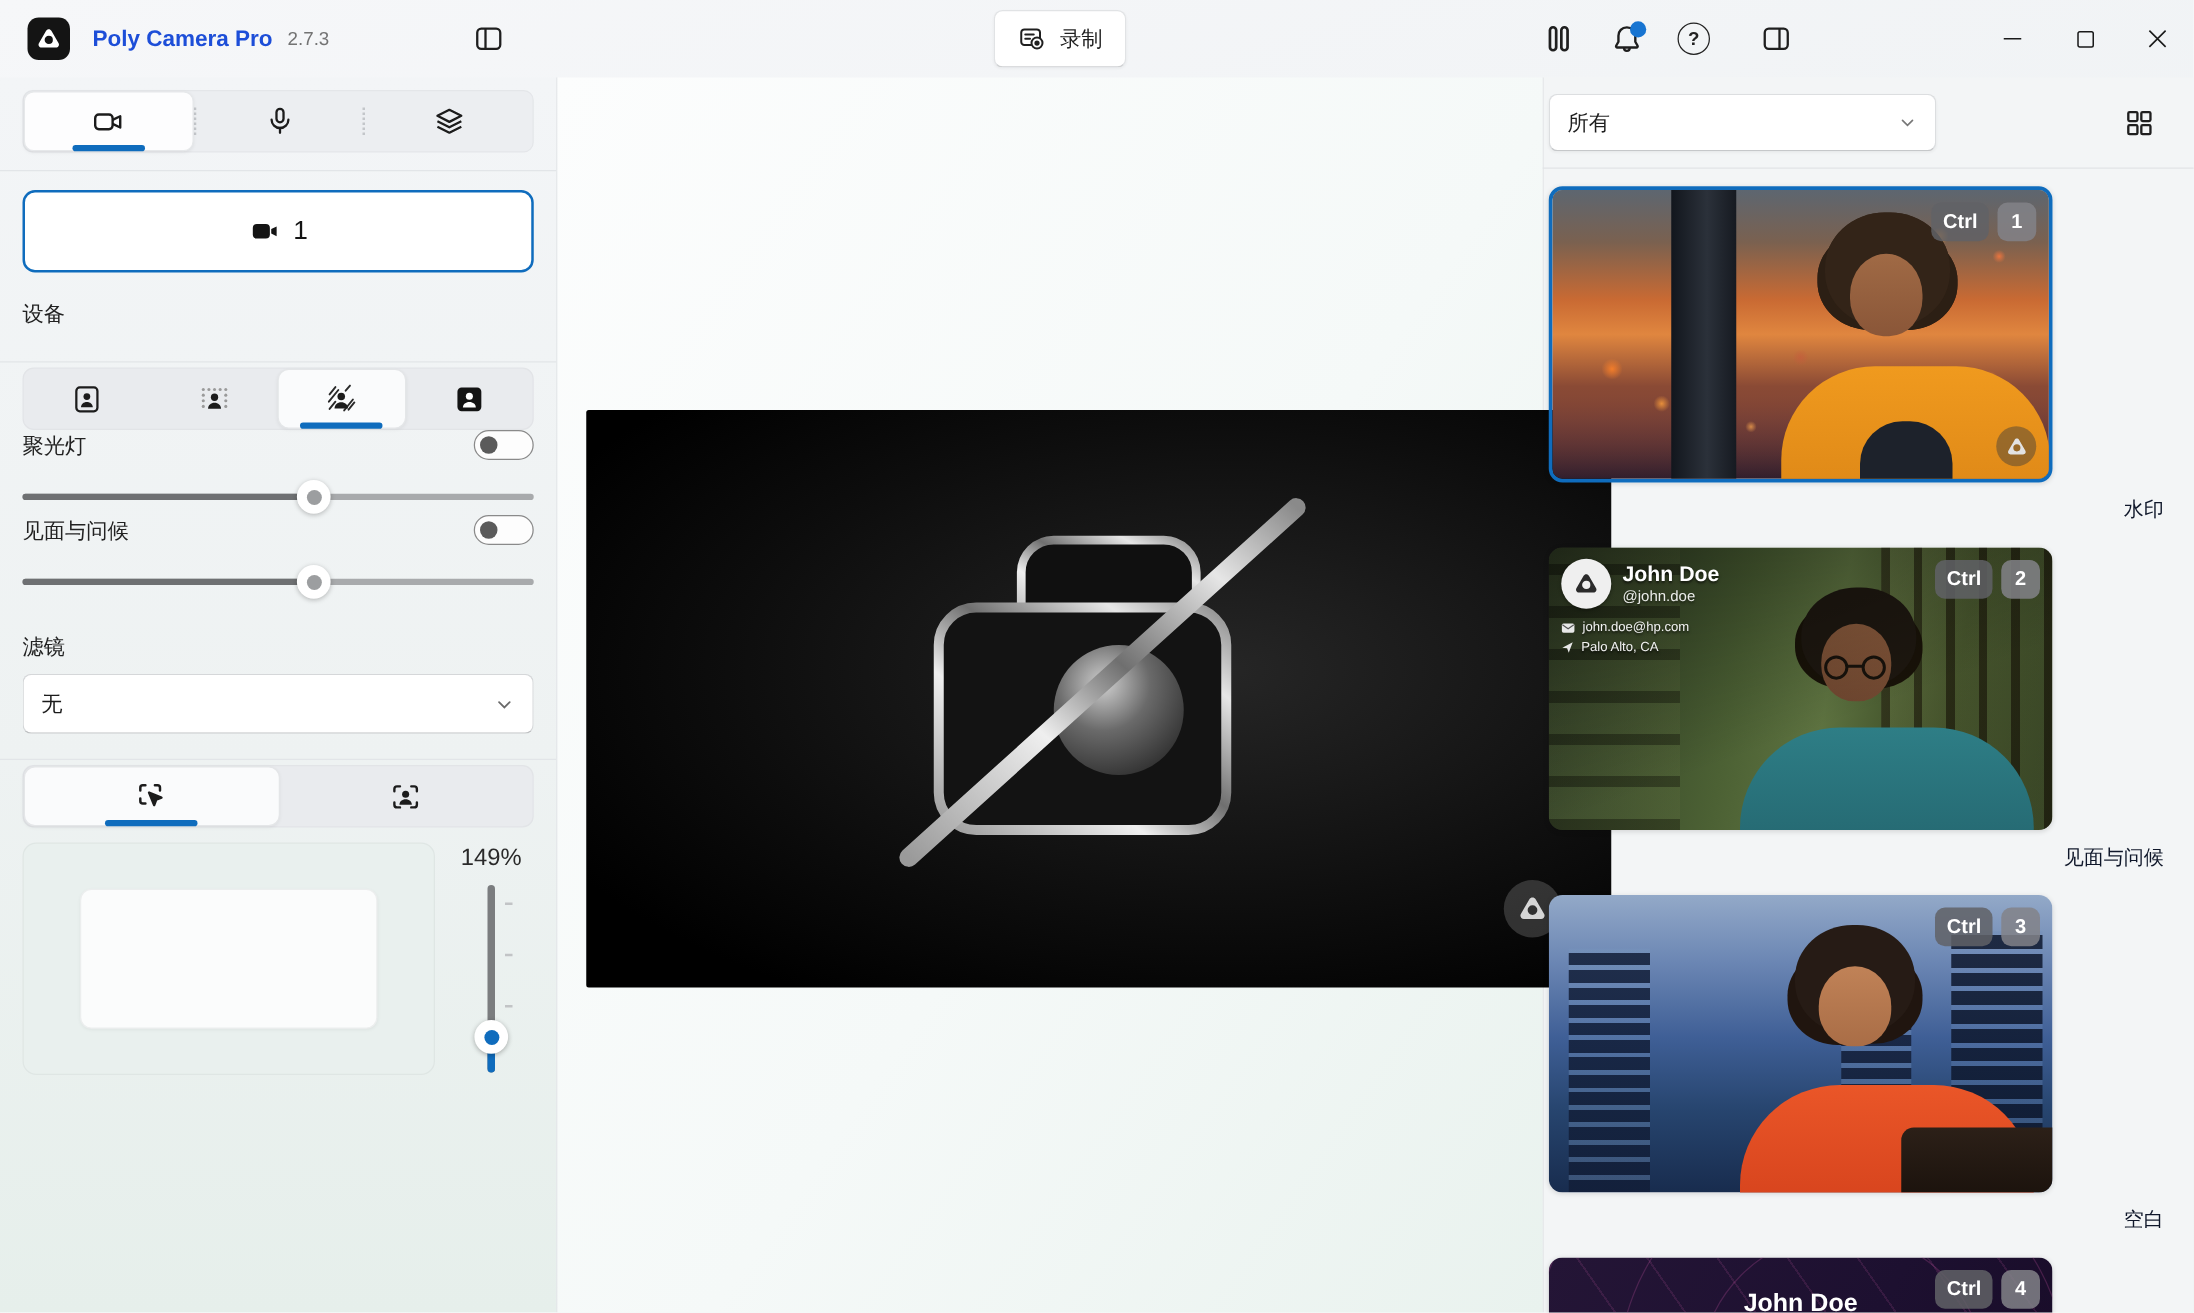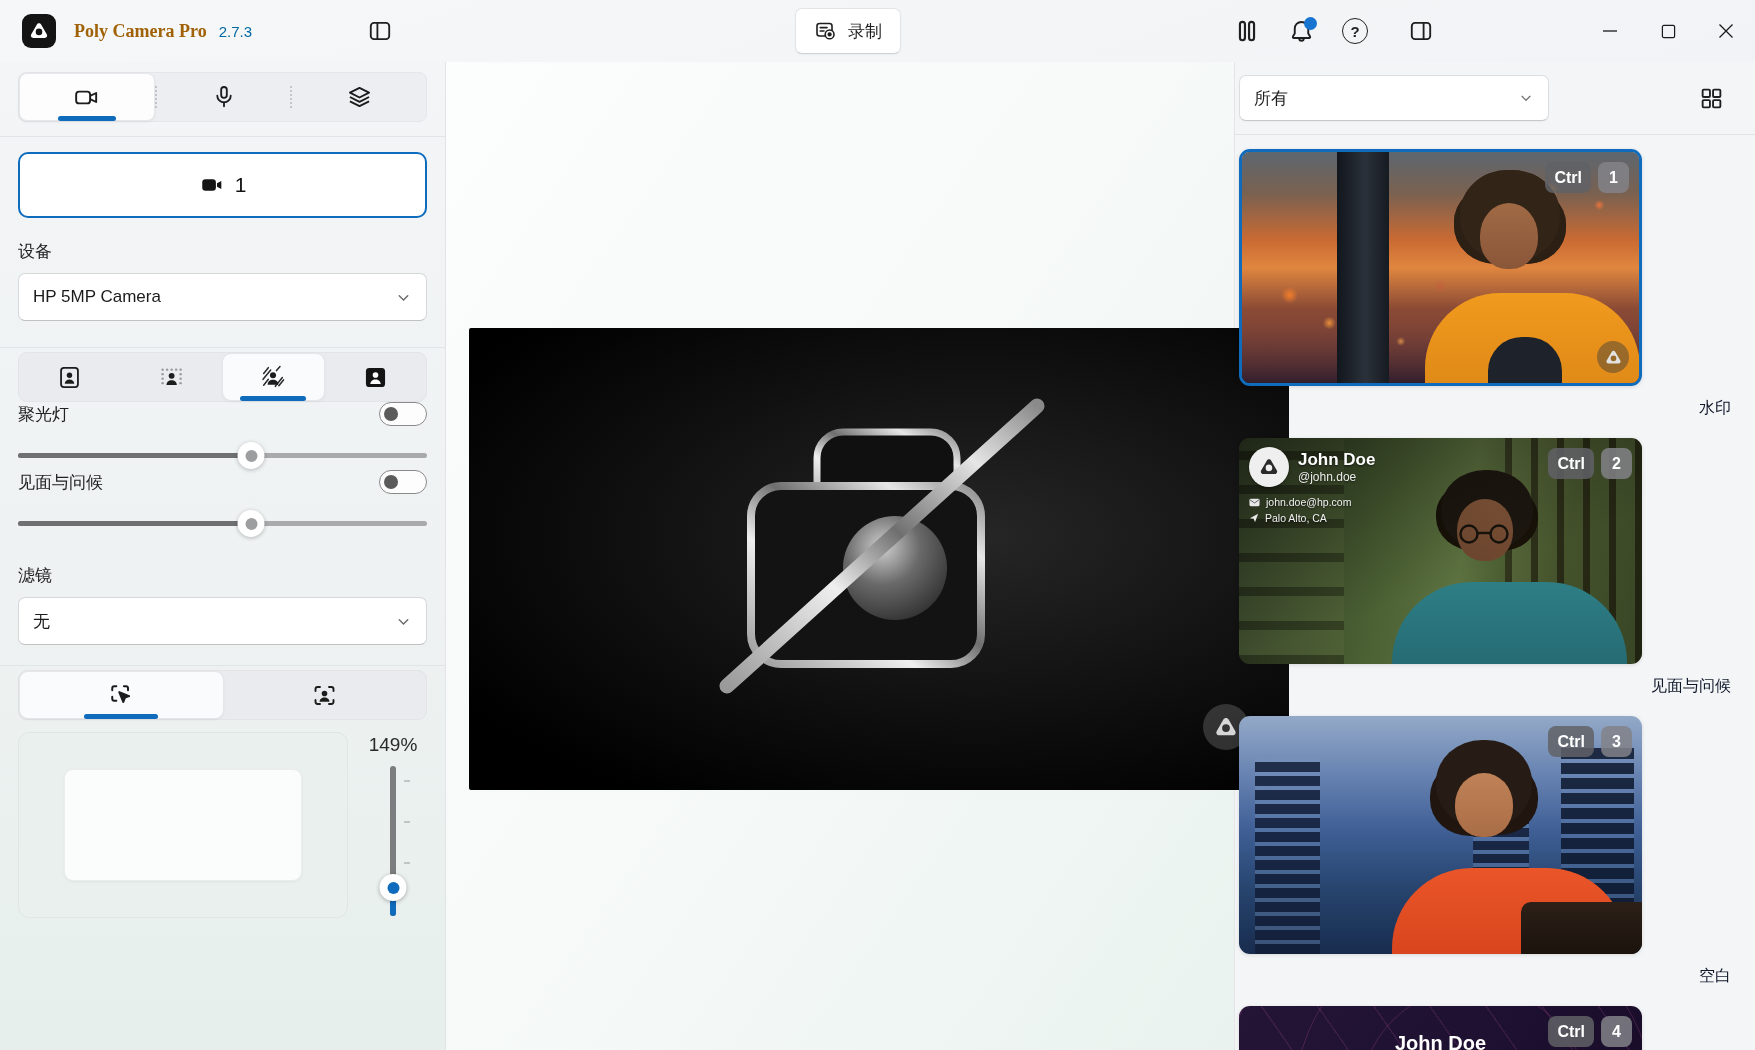--- a/index.html
+++ b/index.html
@@ -7,22 +7,22 @@
   body {
     font-family:"Liberation Sans","DejaVu Sans",sans-serif;
     background:linear-gradient(160deg,#f6f7f9 0%,#eff2f4 55%,#e7f1ed 100%);
     color:#1f1f1f; position:relative;
   }
   svg { display:block; }
 
   
   .titlebar { height:62px; display:flex; align-items:center; position:relative; padding:0 0 0 22px; }
   .app-logo { width:34px; height:34px; background:#141414; border-radius:9px; display:flex; align-items:center; justify-content:center; }
-  .app-title { font-size:18px; font-weight:bold; margin-left:18px; color:#a16207;font-family:Liberation Serif, serif; }
-  .app-version { font-size:15px; color:#0369a1; margin-left:12px; }
+  .app-title { font-size:18px; font-weight:bold; margin-left:18px; color:#1d4ed8; }
+  .app-version { font-size:15px; color:#737373; margin-left:12px; }
   .tb-icon-btn { width:40px; height:40px; display:flex; align-items:center; justify-content:center; border-radius:6px; color:#1f1f1f; cursor:default; }
   .left-toggle { margin-left:108px; }
   .tb-center { position:absolute; left:795px; top:8px; display:flex; gap:14px; }
   .btn-record { height:46px; padding:0 18px; background:#fff; border:1px solid #e1e3e5; border-bottom-color:#cfd1d3; border-radius:7px; display:flex; align-items:center; gap:10px; font-size:17px; box-shadow:0 1px 2px rgba(0,0,0,.04); }
   .dd { height:46px; background:#fff; border:1px solid #dcdee0; border-bottom-color:#c6c8ca; border-radius:7px; display:flex; align-items:center; padding:0 14px; font-size:17px; box-shadow:0 1px 2px rgba(0,0,0,.04); }
   .dd .dd-text { flex:1; }
   .res-dd { width:208px; }
   .tb-right { position:absolute; right:0; top:0; height:62px; display:flex; align-items:center; }
   .tb-icons { display:flex; gap:14px; margin-right:140px; }
   .bell-wrap { position:relative; }
@@ -262,26 +262,20 @@
 
     <div class="cam-select">
       <svg width="26" height="26" viewBox="0 0 24 24">
           <rect x="3" y="6.6" width="12.6" height="10.8" rx="3" fill="#141414"></rect>
           <path d="M16.6 10.4l4-2v7.2l-4-2z" fill="#141414"></path>
         </svg>
       <span class="num">1</span>
     </div>
 
     <div class="sec-label">设备</div>
-    <div class="select">
-      <span class="dd-text">HP 5MP Camera</span>
-      <svg width="17" height="17" viewBox="0 0 24 24" fill="none" stroke="#6a6a6a" stroke-width="2" stroke-linecap="round">
-          <path d="M6 9.5l6 6 6-6"></path>
-        </svg>
-    </div>
 
     <div class="hr" style="margin-top:26px"></div>
     <div class="seg">
       <div class="seg-item">
         <svg width="27" height="27" viewBox="0 0 24 24" fill="none" stroke="#1c1c1c" stroke-width="1.6">
             <rect x="4.5" y="3.5" width="15" height="17" rx="2.5"></rect>
             <circle cx="12" cy="10" r="2.4" fill="#1c1c1c" stroke="none"></circle>
             <path d="M7.8 17.6c0-2.3 1.9-3.8 4.2-3.8s4.2 1.5 4.2 3.8" fill="#1c1c1c" stroke="none"></path>
           </svg>
       </div>

